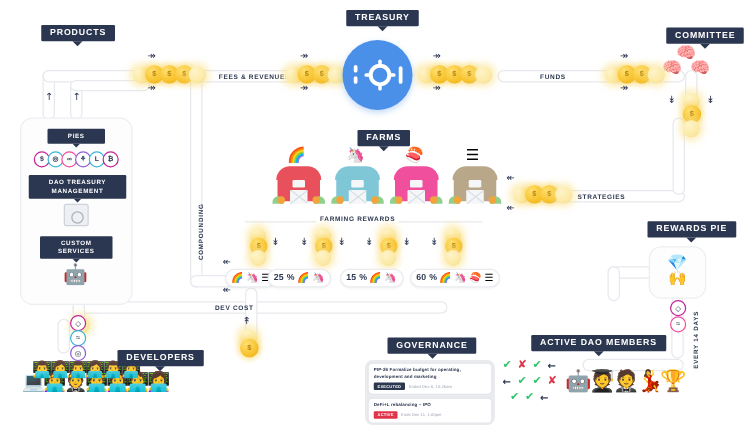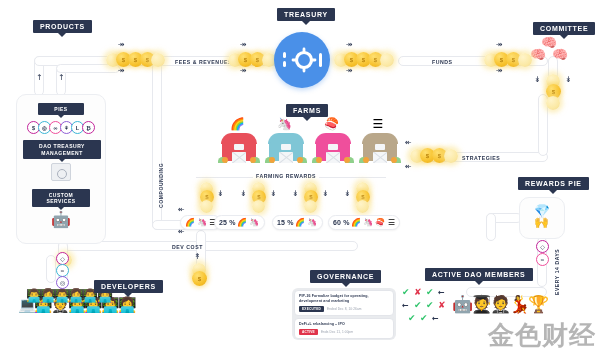--- a/index.html
+++ b/index.html
@@ -628,17 +628,14 @@
     <span class="vm ok" style="left:6px;  top:26px;">✔</span>
     <span class="vm ok" style="left:18px; top:26px;">✔</span>
     <span class="vm ar" style="left:30px; top:27px;">←</span>
   </div>
 
   <div class="crowd" style="left:18px; top:296px; font-size:15px;">💻👩‍💻🤵👨‍💻👩‍💻👨‍💻👩‍💻</div>
   <div class="crowd" style="left:26px; top:288px; font-size:13px; opacity:.95;">👨‍💻👩‍💻👨‍💻👩‍💻👨‍💻👩‍💻</div>
 
   <div class="crowd" style="left:452px; top:294px; font-size:17px;">🤖🧑‍🎓🤵💃🏆</div>
 
-  <div id="watermark">
-    <span>金色财经</span>
-  </div>
 
 </div>
 
 </body></html>

